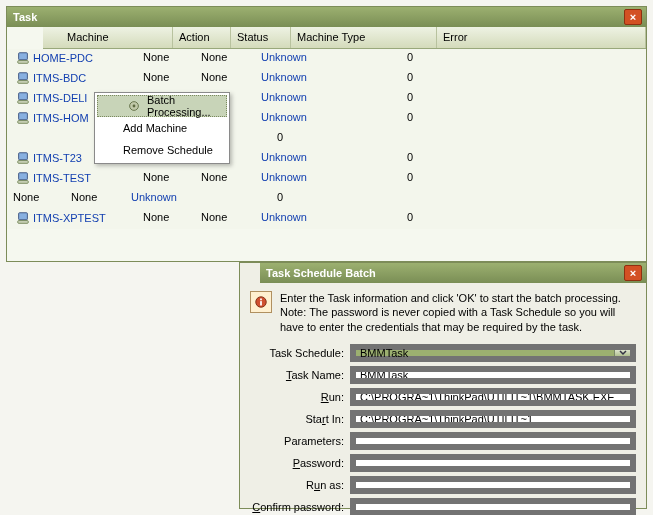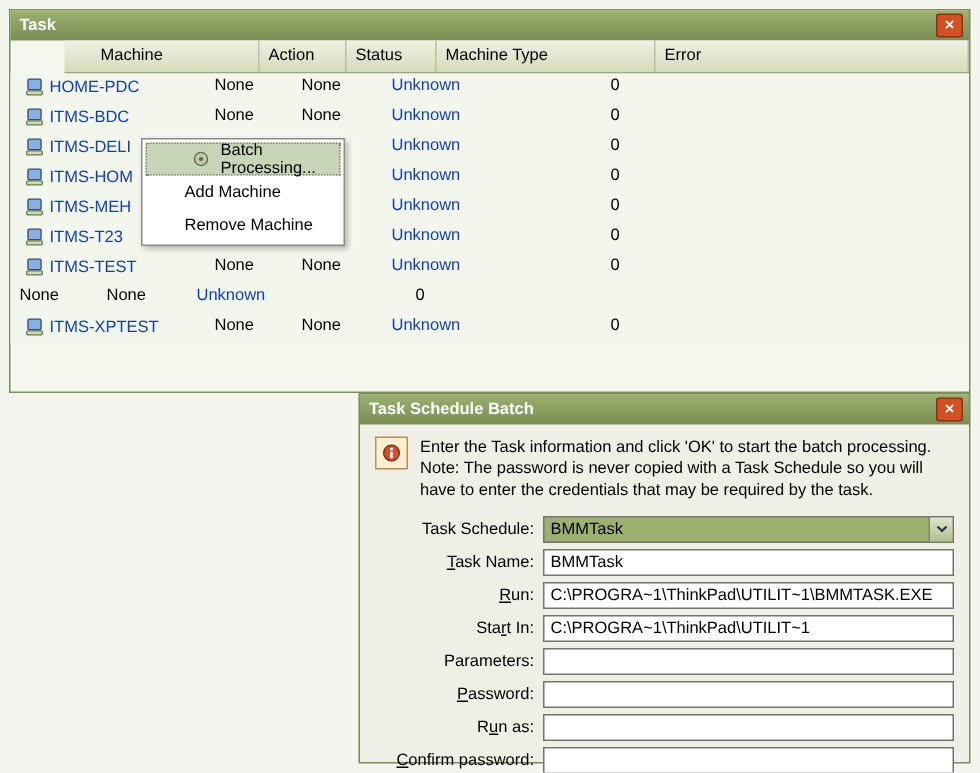--- a/index.html
+++ b/index.html
@@ -118,20 +118,21 @@
   background: #efefe6;
 }
 .dialog-titlebar {
   height: 20px;
   background: linear-gradient(to bottom, #9cb070, #7a8e55);
   display: flex;
   align-items: center;
   padding: 0 4px 0 6px;
   color: #fff;
   font-weight: bold;
+  margin-left: 20px;
 }
 .dialog-titlebar .title { flex: 1; }
 
 .dialog-body { padding: 8px 10px; }
 .info-row { display: flex; gap: 8px; margin-bottom: 10px; }
 .info-icon {
   width: 22px; height: 22px;
   border: 1px solid #b09060;
   background: #fff0d0;
   display: flex; align-items: center; justify-content: center;
@@ -142,27 +143,26 @@
 .form-row {
   display: flex;
   align-items: center;
   margin-bottom: 4px;
 }
 .form-label {
   width: 100px;
   text-align: right;
   padding-right: 6px;
   color: #000;
-  margin-left: 12px;
 }
 .form-label .u { text-decoration: underline; }
 .form-field {
   flex: 1;
   height: 18px;
-  border: 1px solid #737373;
+  border: 6px solid #737373;
   background: #fff;
   padding: 1px 4px;
   font-family: inherit;
   font-size: 11px;
 }
 .form-field.dropdown {
   background: #9cb070;
   color: #000;
   display: flex;
   align-items: center;
@@ -269,29 +269,20 @@
             </svg>
           </span>
           <a href="#" class="machine-link">ITMS-HOM</a>
         </div>
         <div class="col-action"></div>
         <div class="col-status"></div>
         <div class="col-type"><span style="color:#123fb0">Unknown</span></div>
         <div class="col-error">0</div>
       </div>
       <div class="batch-row">
-        <div class="machine-cell">
-          <span class="pc-icon">
-            <svg viewBox="0 0 16 16">
-              <rect x="3" y="2" width="10" height="8" rx="1" fill="#88b0e0" stroke="#334a78"></rect>
-              <rect x="2" y="11" width="12" height="3" rx="1" fill="#d0d8c0" stroke="#667a48"></rect>
-            </svg>
-          </span>
-          <a href="#" class="machine-link">ITMS-MEH</a>
-        </div>
         <div class="col-action"></div>
         <div class="col-status"></div>
         <div class="col-type"><span style="color:#123fb0">Unknown</span></div>
         <div class="col-error">0</div>
       </div>
       <div class="batch-row">
         <div class="machine-cell">
           <span class="pc-icon">
             <svg viewBox="0 0 16 16">
               <rect x="3" y="2" width="10" height="8" rx="1" fill="#88b0e0" stroke="#334a78"></rect>
@@ -353,21 +344,21 @@
         </svg>
     </span>
     <span>Batch Processing...</span>
   </div>
   <div class="context-item">
     <span class="gear-slot"></span>
     <span>Add Machine</span>
   </div>
   <div class="context-item">
     <span class="gear-slot"></span>
-    <span>Remove Machine</span>
+    <span>Remove Schedule</span>
   </div>
 </div>
 
 <div class="dialog">
   <div class="dialog-titlebar">
     <span class="title">Task Schedule Batch</span>
     <span class="close-btn">×</span>
   </div>
 
   <div class="dialog-body">

